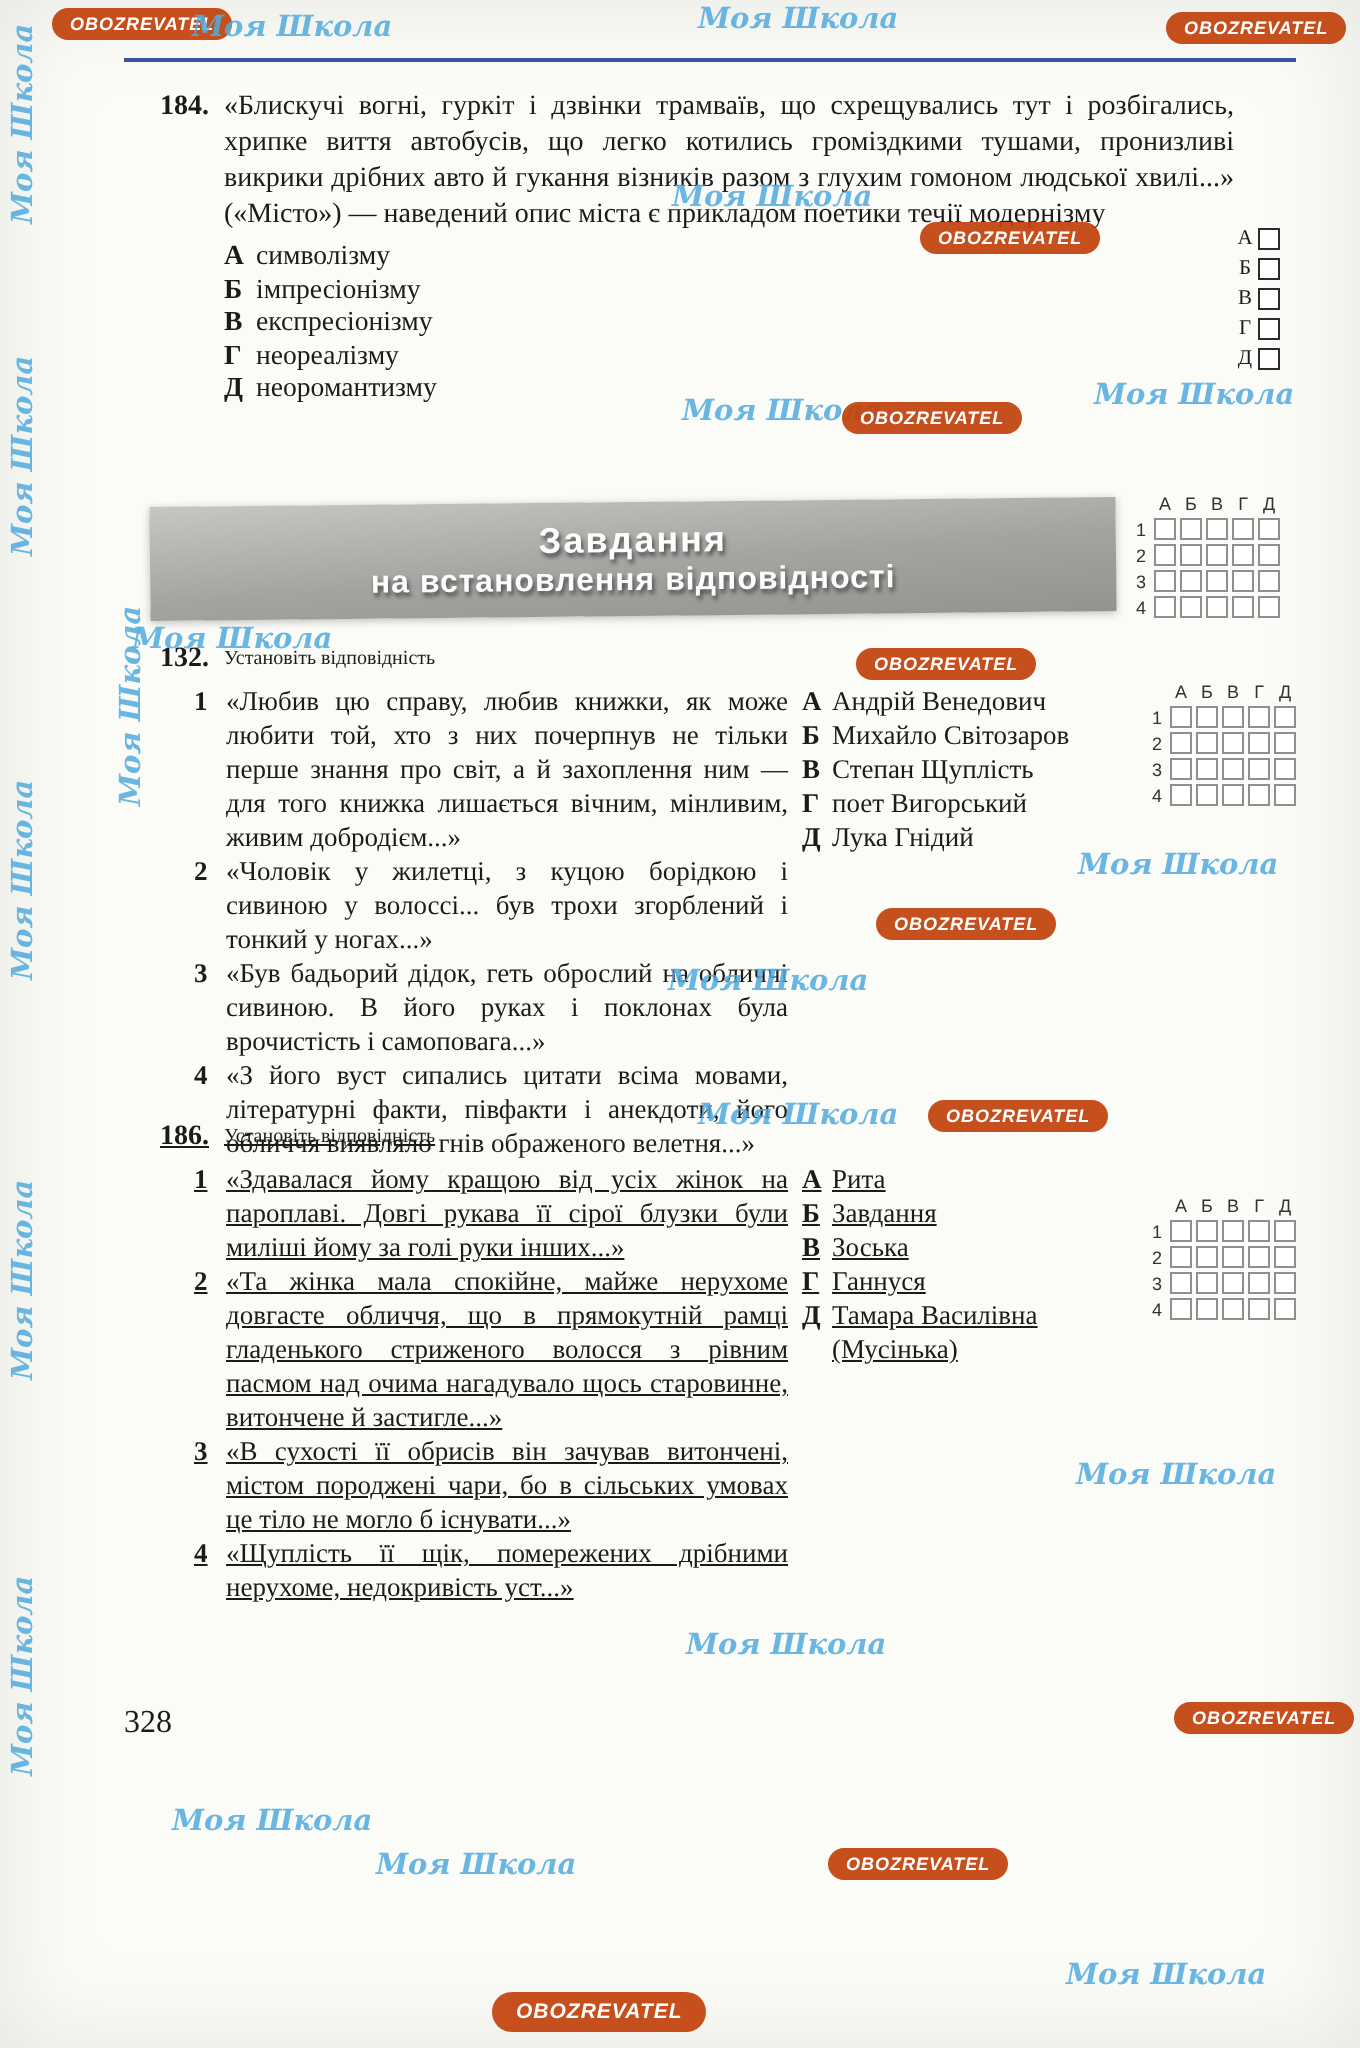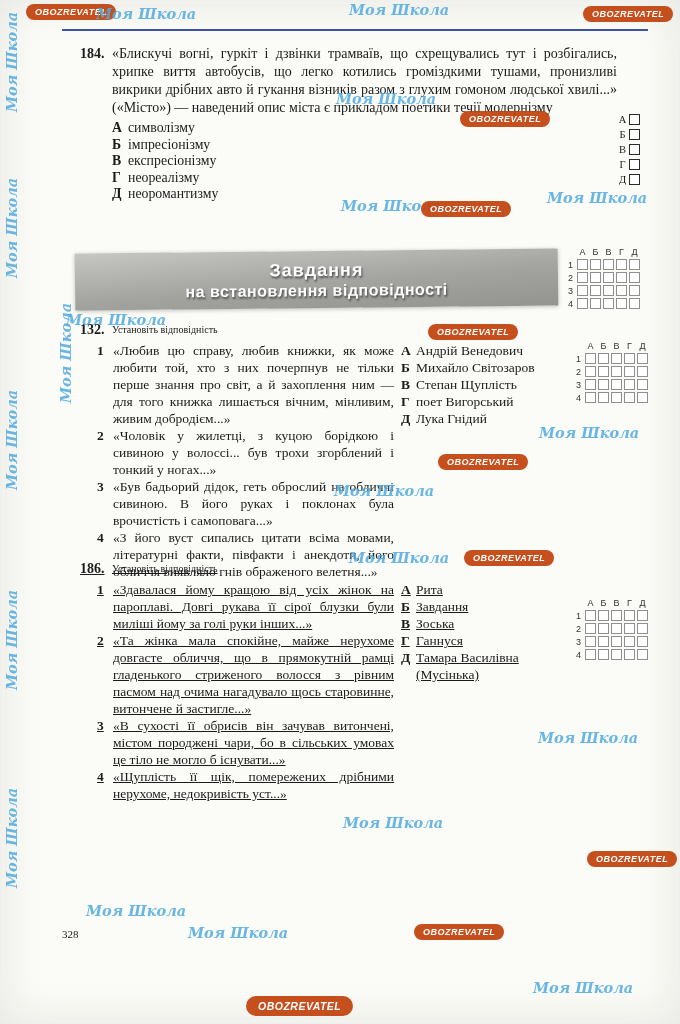--- a/index.html
+++ b/index.html
@@ -59,21 +59,21 @@
   .match-body{display:flex;margin-top:3px;}
   .mi-col{flex:none;width:297px;margin-left:17px;}
   .mi{display:flex;}
   .mi-num{flex:none;width:16px;font-weight:bold;font-size:13.5px;line-height:17px;}
   .mi-text{flex:1;margin:0;font-size:13.5px;line-height:17px;text-align:justify;}
   .mo-col{flex:none;margin-left:7px;width:158px;}
   .mo{display:flex;font-size:13.5px;line-height:17px;}
   .mo .opt-letter{width:15px;}
   .mo-text{flex:1;}
 
-  .page-num{position:absolute;left:62px;top:928px;font-size:11px;}
+  .page-num{position:absolute;left:62px;top:853px;font-size:16px;}
 
   
   .wm-school{position:absolute;font-family:"DejaVu Serif",serif;font-style:italic;font-weight:bold;
     font-size:14.5px;color:#51abdf;opacity:.85;white-space:nowrap;pointer-events:none;}
   .wm-oboz{position:absolute;font-family:"Liberation Sans",sans-serif;font-weight:bold;font-size:9px;
     letter-spacing:.5px;color:#fff;background:#c2410c;padding:3px 9px;border-radius:9px;opacity:.92;
     white-space:nowrap;pointer-events:none;font-style:italic;}
   .wm-oboz.big{font-size:10.5px;padding:4px 12px;border-radius:11px;}
   .wm-vert{transform:rotate(-90deg);transform-origin:0 0;}
 </style>

